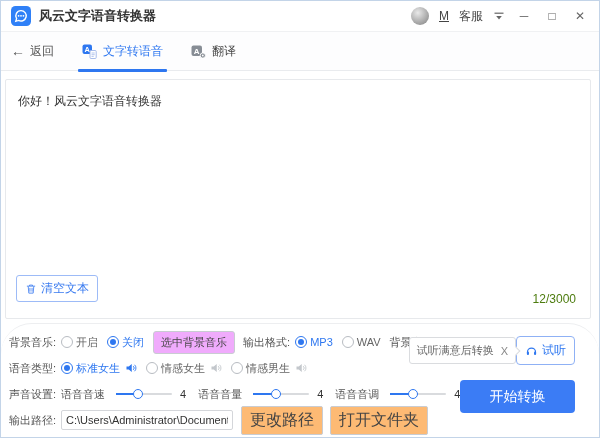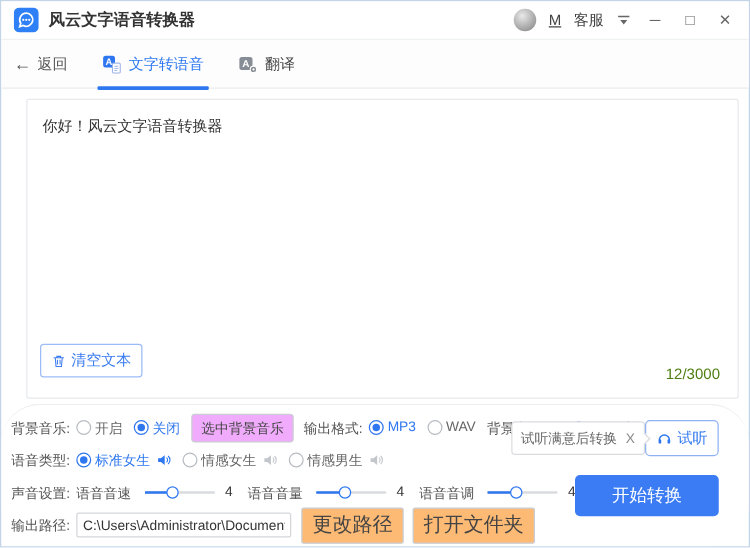--- a/index.html
+++ b/index.html
@@ -27,21 +27,21 @@
   .back { display:flex; align-items:center; gap:5px; font-size:12px; color:#555; margin-right:24px; }
   .back-arrow { font-size:14px; color:#555; }
   .tab { display:flex; align-items:center; gap:6px; font-size:12px; color:#444;
          height:39px; padding:0 4px; margin-right:20px; position:relative; }
   .tab.active { color:#2e77f0; }
   .tab.active::after { content:""; position:absolute; left:0; right:0; bottom:-1px;
                        height:3px; background:#2e77f0; border-radius:1px; }
   .tab-ic { display:inline-flex; }
 
   
-  .editor { position:absolute; top:78px; left:20px; right:8px; height:240px;
+  .editor { position:absolute; top:78px; left:4px; right:8px; height:240px;
             border:1px solid #e7e9ec; border-radius:2px; background:#fff; }
   .editor-text { padding:13px 12px; font-size:12px; color:#333; }
   .clear-btn { position:absolute; left:10px; bottom:16px; display:inline-flex; align-items:center;
                gap:4px; border:1px solid #9dbbf7; color:#3a7bf0; background:#fff;
                border-radius:3px; font-size:12px; padding:4px 8px; font-family:inherit; }
   .counter { position:absolute; right:14px; bottom:12px; font-size:12px; color:#4d7c0f; }
 
   
   .settings { position:absolute; top:322px; left:0; right:0; bottom:0;
               border-top:1px solid #edeef0; padding:7px 8px 0; background:#fff;border-radius:31px; }

